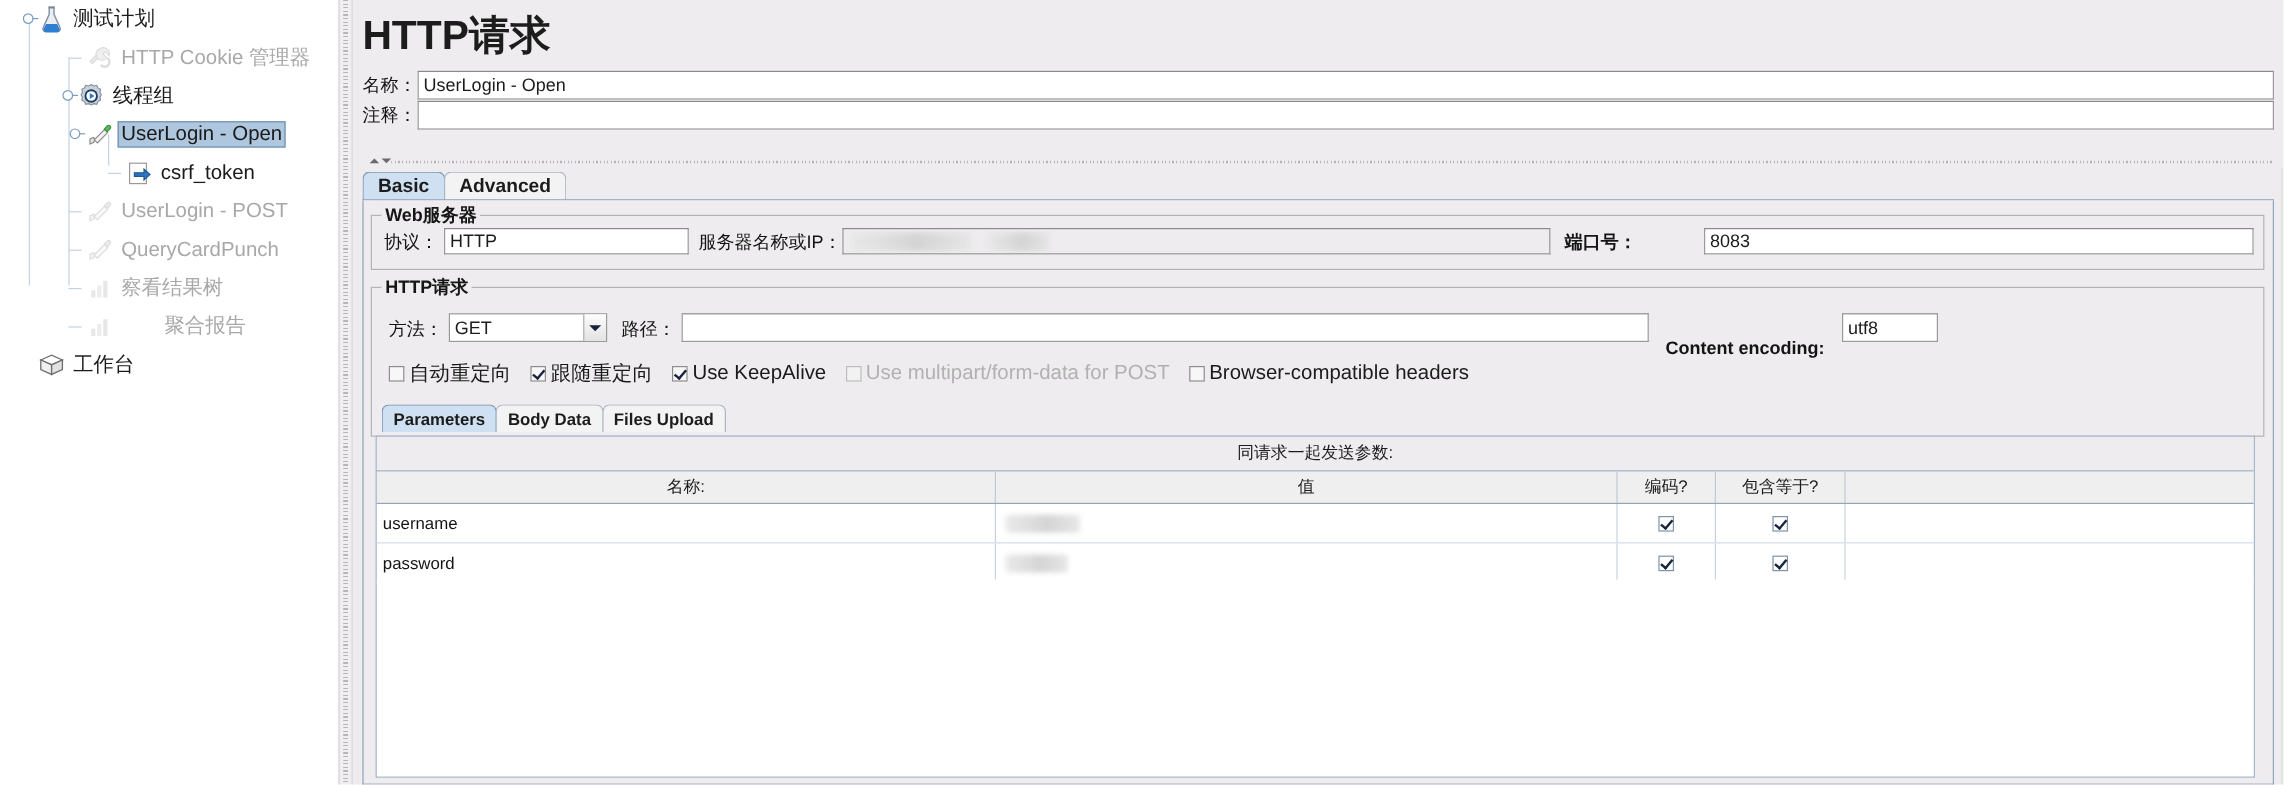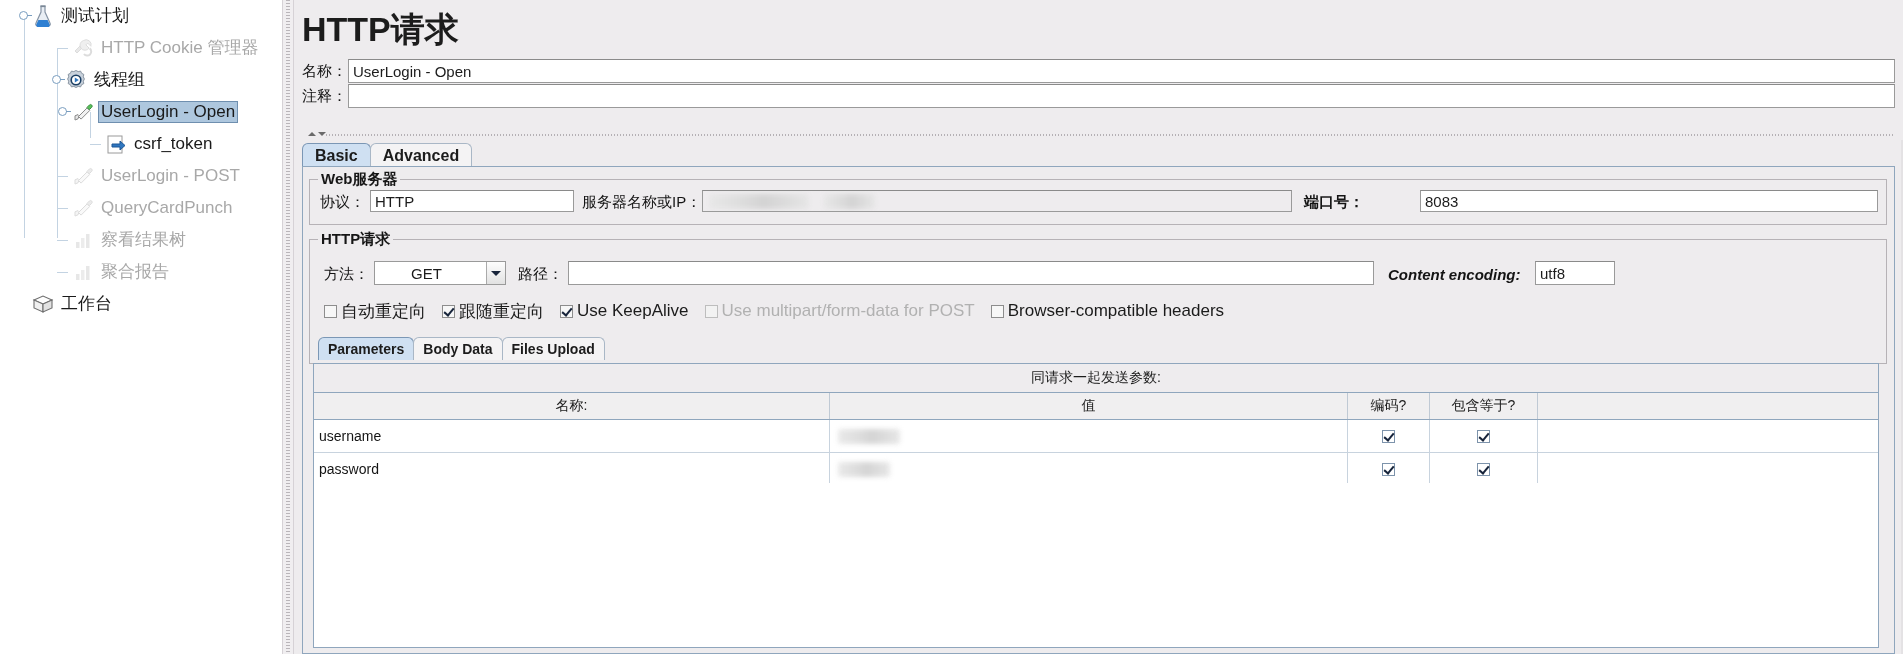--- a/index.html
+++ b/index.html
@@ -240,21 +240,20 @@
 
   
   .combo {
     height: 24px;
     border: 1px solid #9a9a9a;
     background: #ffffff;
     display: flex;
     align-items: center;
     box-sizing: border-box;
     position: relative;
-    padding-left: 32px;
   }
   .combo .cval {
     font-size: 15px;
     color: #1c1c1c;
     padding-left: 4px;
     flex: 1;
   }
   .combo .arrowbtn {
     width: 18px;
     height: 22px;
@@ -529,21 +528,21 @@
       <span class="ico" style="margin-left:13px;">
         <svg width="26" height="26" viewBox="0 0 26 26" opacity="0.35">
           <rect x="6" y="15" width="3.5" height="6" fill="#bdbdbd"></rect>
           <rect x="11" y="11" width="3.5" height="10" fill="#cbcbcb"></rect>
           <rect x="16" y="7" width="3.5" height="14" fill="#bdbdbd"></rect>
         </svg>
       </span>
       <span class="tree-label">察看结果树</span>
     </div>
 
-    <div class="tree-row" style="margin-left:57px;">
+    <div class="tree-row" style="margin-left:57px;gap:36px;">
       <span class="hline" style="left:0px; top:16px; width:11px;"></span>
       <span class="ico" style="margin-left:13px;">
         <svg width="26" height="26" viewBox="0 0 26 26" opacity="0.35">
           <rect x="6" y="15" width="3.5" height="6" fill="#bdbdbd"></rect>
           <rect x="11" y="11" width="3.5" height="10" fill="#cbcbcb"></rect>
           <rect x="16" y="7" width="3.5" height="14" fill="#bdbdbd"></rect>
         </svg>
       </span>
       <span class="tree-label">聚合报告</span>
     </div>
@@ -617,21 +616,21 @@
         <span class="combo" style="position:absolute; left:64px; top:21px; width:132px;">
           <span class="cval">GET</span>
           <span class="arrowbtn">
               <i></i>
             </span>
         </span>
 
         <span class="field-label" style="position:absolute; left:208px; top:25px;">路径：</span>
         <span class="txtbox" style="position:absolute; left:258px; top:21px; width:806px; height:24px;"></span>
 
-        <span class="field-label" style="position:absolute; left:1078px; top:26px; font-weight:bold;font-style:italic;">Content encoding:</span>
+        <span class="field-label" style="position:absolute; left:1078px; top:42px; font-weight:bold;">Content encoding:</span>
         <span class="txtbox" style="position:absolute; left:1225px; top:21px; width:80px; height:24px;">utf8</span>
 
         <div id="checkrow" style="left:14px; top:58px;">
           <span class="chkitem">
             <span class="chkbox"></span>
             <span class="chklabel">自动重定向</span>
           </span>
           <span class="chkitem">
             <span class="chkbox checked"></span>
             <span class="chklabel">跟随重定向</span>

